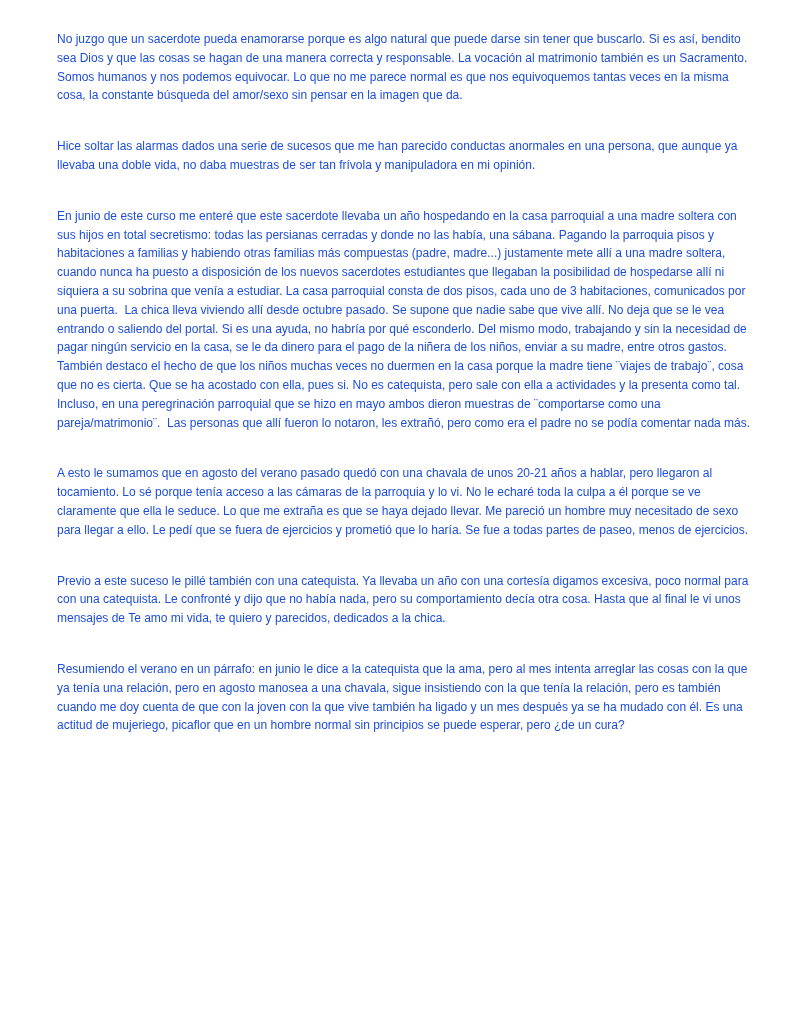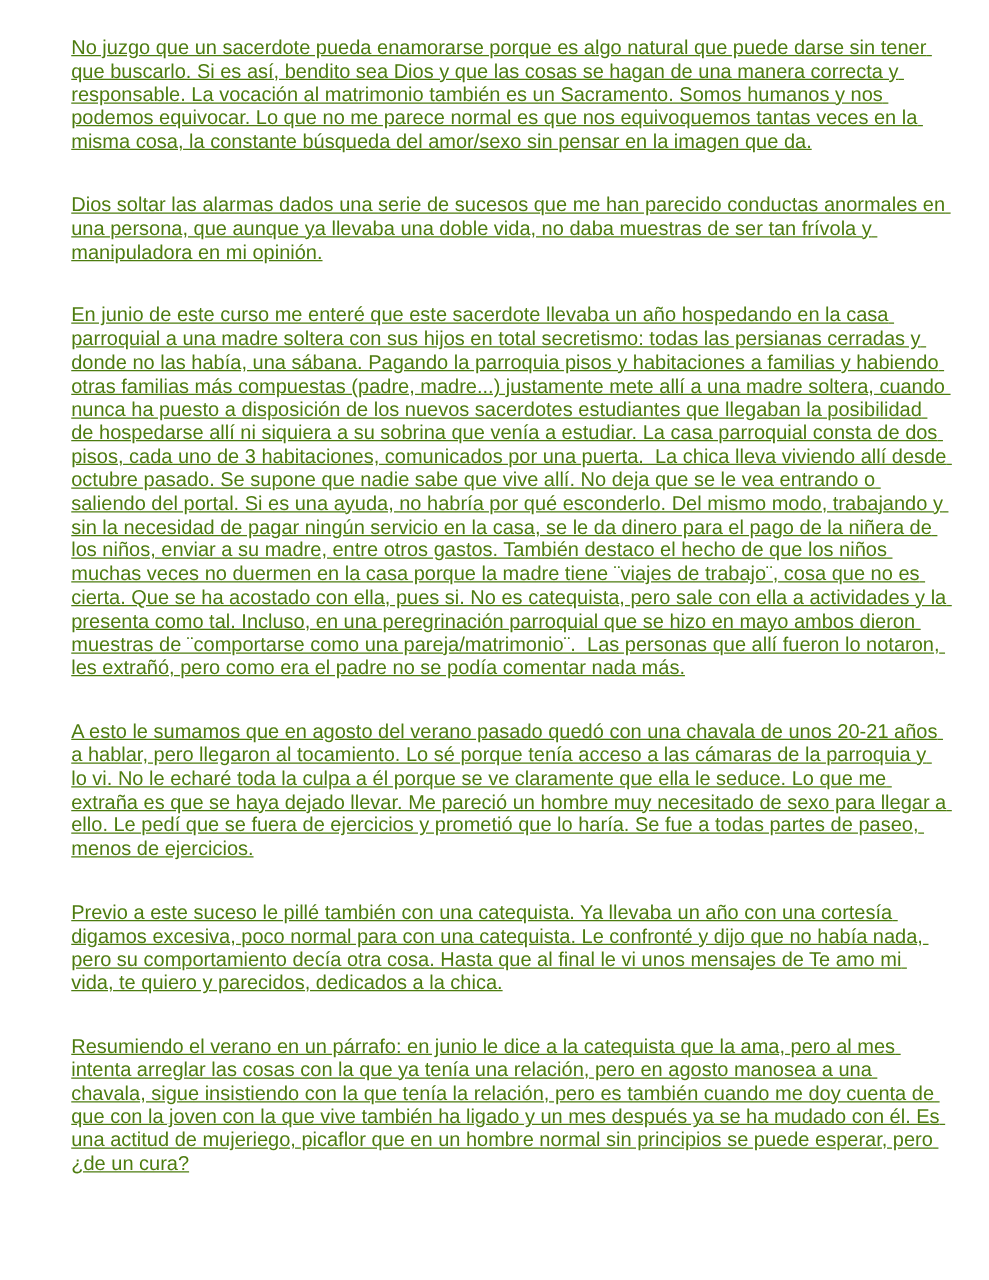--- a/index.html
+++ b/index.html
@@ -13,37 +13,36 @@
     height: 1024px;
     background: #ffffff;
     overflow: hidden;
   }
   .text-column {
     position: absolute;
     left: 57px;
     top: 30px;
     width: 700px;
     font-family: "Liberation Sans", sans-serif;
-    font-size: 16px;
+    font-size: 12px;
     line-height: 18.8px;
-    color: #4d7c0f;
-    text-decoration: underline;
+    color: #1d4ed8;
     -webkit-font-smoothing: antialiased;
   }
   .text-column p {
     margin: 0 0 32px 0;
     white-space: pre-wrap;
     word-wrap: break-word;
   }
 </style>
 </head>
 <body>
 
 <div class="page">
   <div class="text-column">
     <p>No juzgo que un sacerdote pueda enamorarse porque es algo natural que puede darse sin tener que buscarlo. Si es así, bendito sea Dios y que las cosas se hagan de una manera correcta y responsable. La vocación al matrimonio también es un Sacramento. Somos humanos y nos podemos equivocar. Lo que no me parece normal es que nos equivoquemos tantas veces en la misma cosa, la constante búsqueda del amor/sexo sin pensar en la imagen que da.</p>
-    <p>Dios soltar las alarmas dados una serie de sucesos que me han parecido conductas anormales en una persona, que aunque ya llevaba una doble vida, no daba muestras de ser tan frívola y manipuladora en mi opinión.</p>
+    <p>Hice soltar las alarmas dados una serie de sucesos que me han parecido conductas anormales en una persona, que aunque ya llevaba una doble vida, no daba muestras de ser tan frívola y manipuladora en mi opinión.</p>
     <p>En junio de este curso me enteré que este sacerdote llevaba un año hospedando en la casa parroquial a una madre soltera con sus hijos en total secretismo: todas las persianas cerradas y donde no las había, una sábana. Pagando la parroquia pisos y habitaciones a familias y habiendo otras familias más compuestas (padre, madre...) justamente mete allí a una madre soltera, cuando nunca ha puesto a disposición de los nuevos sacerdotes estudiantes que llegaban la posibilidad de hospedarse allí ni siquiera a su sobrina que venía a estudiar. La casa parroquial consta de dos pisos, cada uno de 3 habitaciones, comunicados por una puerta.  La chica lleva viviendo allí desde octubre pasado. Se supone que nadie sabe que vive allí. No deja que se le vea entrando o saliendo del portal. Si es una ayuda, no habría por qué esconderlo. Del mismo modo, trabajando y sin la necesidad de pagar ningún servicio en la casa, se le da dinero para el pago de la niñera de los niños, enviar a su madre, entre otros gastos. También destaco el hecho de que los niños muchas veces no duermen en la casa porque la madre tiene ¨viajes de trabajo¨, cosa que no es cierta. Que se ha acostado con ella, pues si. No es catequista, pero sale con ella a actividades y la presenta como tal. Incluso, en una peregrinación parroquial que se hizo en mayo ambos dieron muestras de ¨comportarse como una pareja/matrimonio¨.  Las personas que allí fueron lo notaron, les extrañó, pero como era el padre no se podía comentar nada más.</p>
     <p>A esto le sumamos que en agosto del verano pasado quedó con una chavala de unos 20-21 años a hablar, pero llegaron al tocamiento. Lo sé porque tenía acceso a las cámaras de la parroquia y lo vi. No le echaré toda la culpa a él porque se ve claramente que ella le seduce. Lo que me extraña es que se haya dejado llevar. Me pareció un hombre muy necesitado de sexo para llegar a ello. Le pedí que se fuera de ejercicios y prometió que lo haría. Se fue a todas partes de paseo, menos de ejercicios.</p>
     <p>Previo a este suceso le pillé también con una catequista. Ya llevaba un año con una cortesía digamos excesiva, poco normal para con una catequista. Le confronté y dijo que no había nada, pero su comportamiento decía otra cosa. Hasta que al final le vi unos mensajes de Te amo mi vida, te quiero y parecidos, dedicados a la chica.</p>
     <p>Resumiendo el verano en un párrafo: en junio le dice a la catequista que la ama, pero al mes intenta arreglar las cosas con la que ya tenía una relación, pero en agosto manosea a una chavala, sigue insistiendo con la que tenía la relación, pero es también cuando me doy cuenta de que con la joven con la que vive también ha ligado y un mes después ya se ha mudado con él. Es una actitud de mujeriego, picaflor que en un hombre normal sin principios se puede esperar, pero ¿de un cura?</p>
   </div>
 </div>
 
 </body></html>

